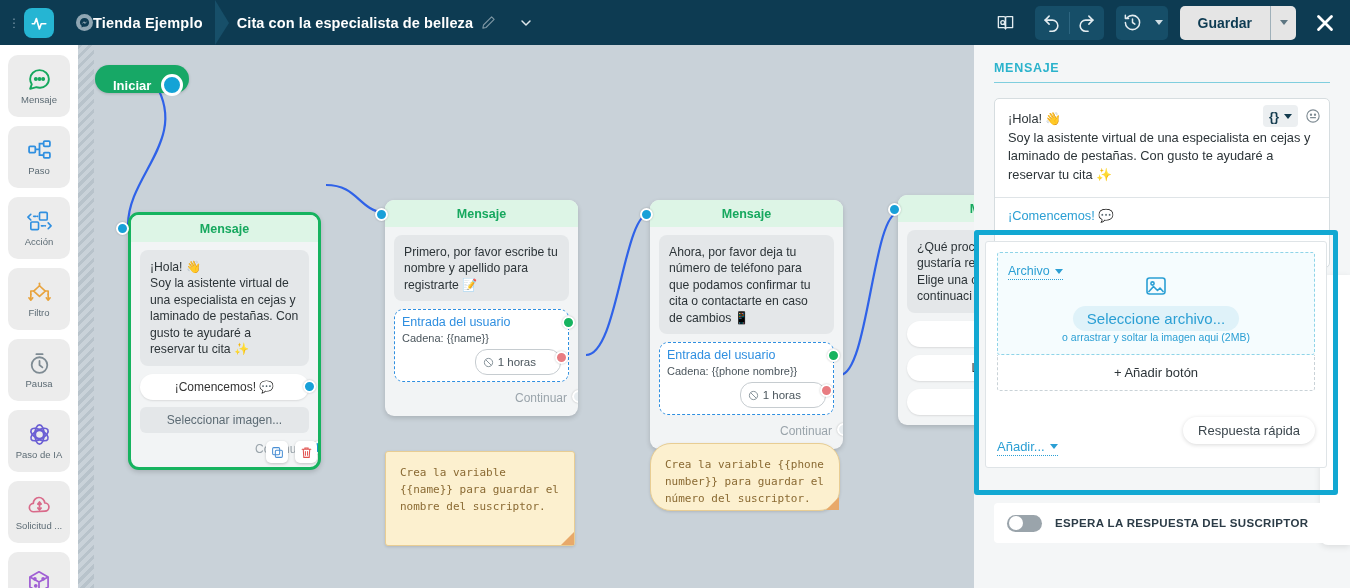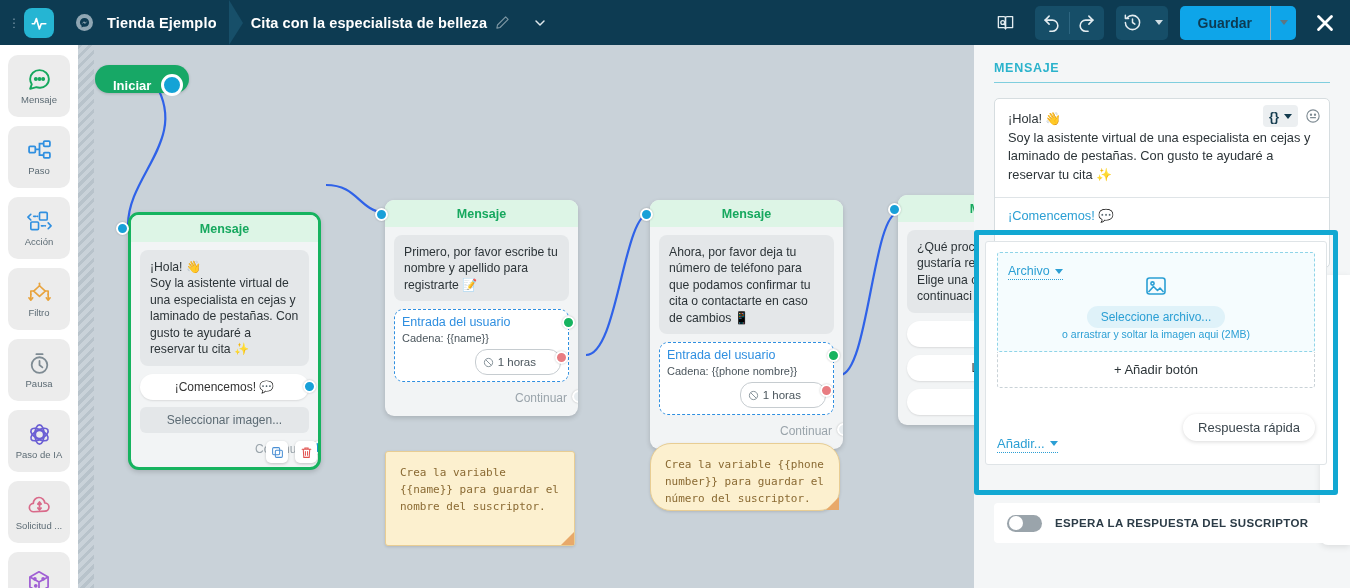--- a/index.html
+++ b/index.html
@@ -24,42 +24,42 @@
     margin-left: 2px; display: flex; align-items: center; justify-content: center;
   }
   .tb-sep { width: 34px; height: 45px; position: relative; }
   .tb-sep::after {
     content: ""; position: absolute; left: 12px; top: 0;
     width: 0; height: 0;
     border-left: 14px solid #174f69;
     border-top: 23px solid transparent;
     border-bottom: 22px solid transparent;
   }
-  .tb-shop { display: flex; align-items: center; gap: 14px; margin-left: 22px; }
+  .tb-shop { display: flex; align-items: center; gap: 0; margin-left: 22px; }
   .tb-shop .msgr {
     width: 17px; height: 17px; border-radius: 50%; background: #8fa6b3;
     display: flex; align-items: center; justify-content: center;
   }
   .tb-shop .name { color: #fff; font-size: 14.5px; font-weight: bold; letter-spacing: .2px; }
   .tb-flowname { color: #fff; font-size: 14.5px; font-weight: bold; letter-spacing: .1px; }
   .tb-pencil { margin-left: 8px; opacity: .65; display: inline-flex; }
   .tb-caret { margin-left: 22px; display: inline-flex; }
   .tb-right { margin-left: auto; display: flex; align-items: center; gap: 0; padding-right: 8px; }
   .tb-icobtn {
     width: 34px; height: 34px; display: flex; align-items: center; justify-content: center;
     cursor: pointer; border-radius: 4px;
   }
   .tb-group {
     display: flex; align-items: center; background: #164e68; border-radius: 5px;
     margin-left: 12px; height: 34px; overflow: hidden;
   }
   .tb-divider { width: 1px; height: 22px; background: #2d6681; }
   .tb-saveWrap {
     display: flex; align-items: center; margin-left: 12px; height: 34px;
-    border-radius: 5px; overflow: hidden; background: #0ea5e9;
+    border-radius: 5px; overflow: hidden; background: #e5e5e5;
   }
   .tb-save {
     color: #0d3b52; font-size: 14px; font-weight: bold; padding: 0 18px;
     height: 34px; display: flex; align-items: center; cursor: pointer;
   }
   .tb-savecaret {
     width: 26px; height: 34px; display: flex; align-items: center; justify-content: center;
     border-left: 1px solid #9fb0b9; cursor: pointer;
   }
   .tb-close {
@@ -223,21 +223,21 @@
   .drop {
     border: 1.4px dashed #8fd4e8; border-radius: 3px; background: #f5fcfe;
     padding: 8px 10px 11px; position: relative;
   }
   .drop-label {
     color: #2b9fd4; font-size: 12.5px; border-bottom: 1.4px dotted #2b9fd4;
     display: inline-flex; align-items: center; gap: 5px; padding-bottom: 1px; cursor: pointer;
   }
   .drop-mid { text-align: center; margin-top: -6px; }
   .drop-chip {
-    display: inline-block; background: #dff2f9; color: #2b9fd4; font-size: 12px;
+    display: inline-block; background: #dff2f9; color: #2b9fd4; font-size: 15px;
     border-radius: 13px; padding: 4px 14px; margin-top: 4px; cursor: pointer;
   }
   .drop-hint { color: #2b9fd4; font-size: 10.5px; margin-top: 0; }
   .add2 {
     border: 1.4px dashed #c9d2d7; border-top: none; border-radius: 0 0 3px 3px;
     text-align: center; padding: 10px 0; font-size: 13px; color: #2c3438; cursor: pointer;
   }
   .ucard-foot {
     display: flex; align-items: center; justify-content: space-between; margin-top: 14px;
   }

